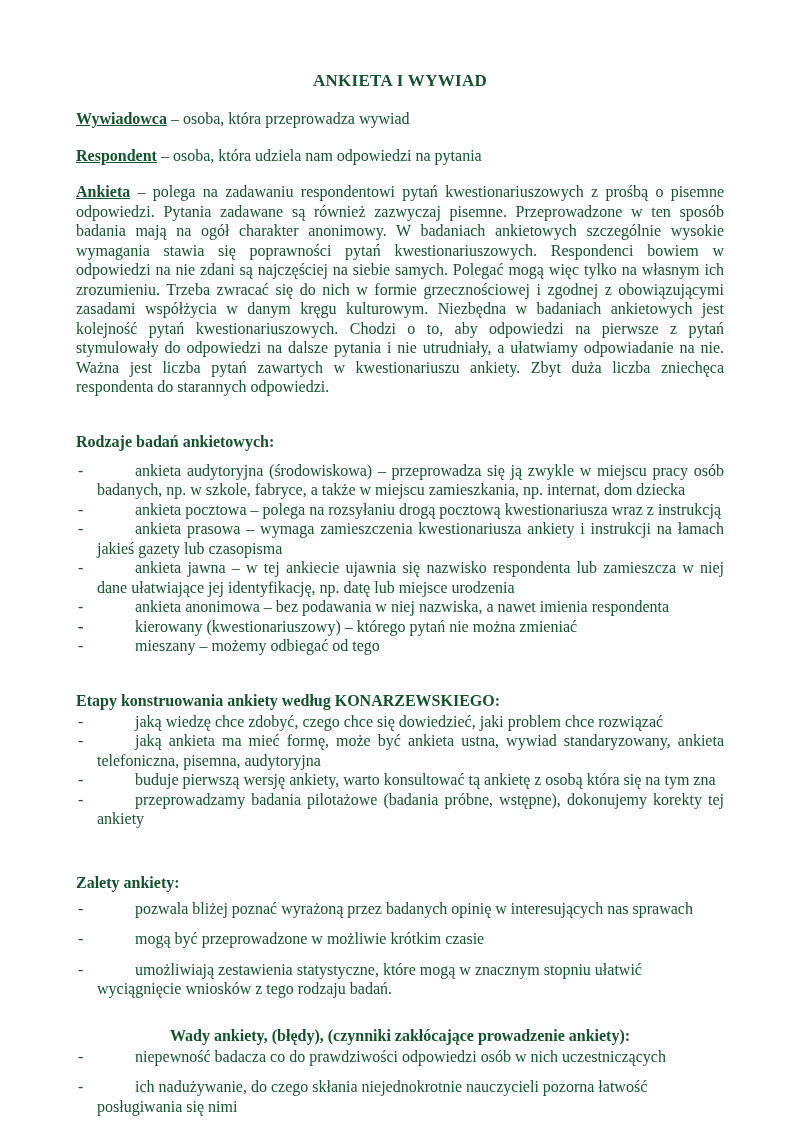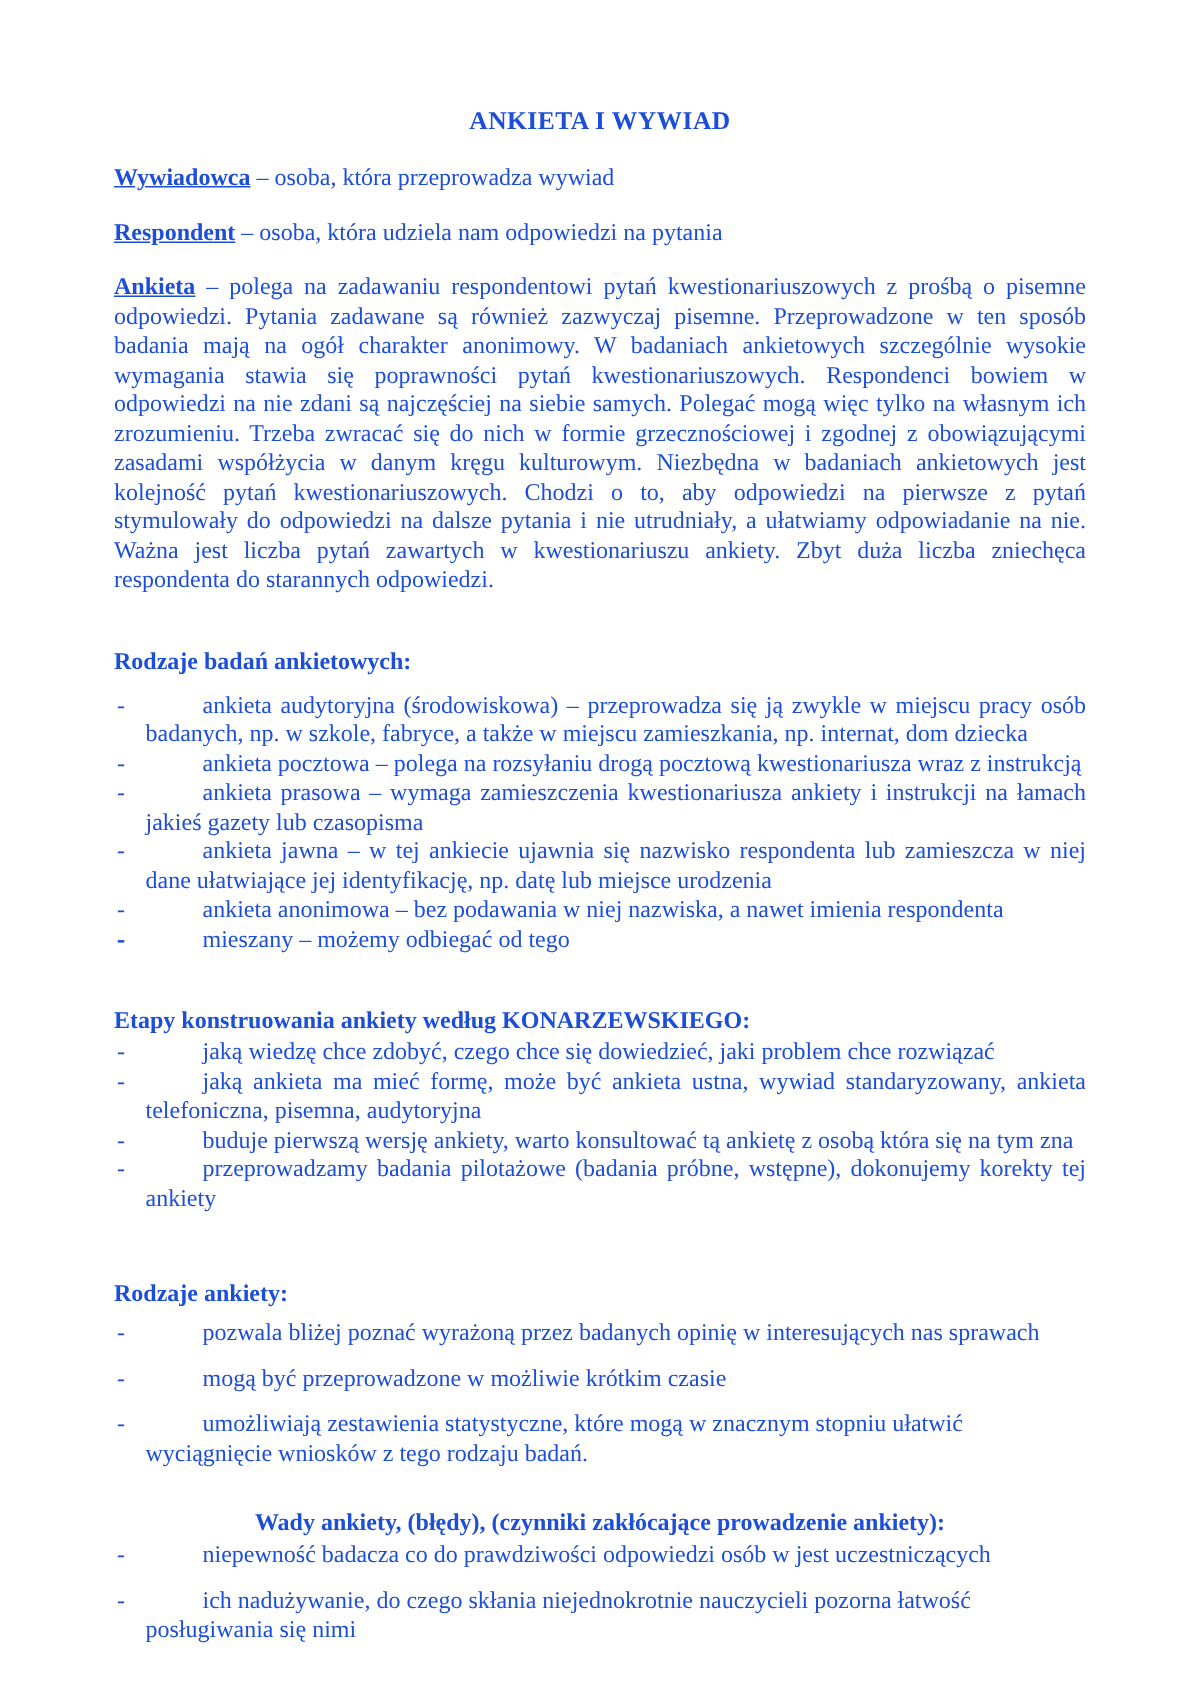--- a/index.html
+++ b/index.html
@@ -6,21 +6,21 @@
     margin: 0;
     padding: 0;
     background: #ffffff;
   }
   .page {
     position: relative;
     width: 800px;
     height: 1131px;
     margin: 0 auto;
     background: #ffffff;
-    color: #1d4ed8;
+    color: #14532d;
     font-family: "Liberation Serif", "DejaVu Serif", serif;
     font-size: 16px;
     line-height: 19.5px;
     box-sizing: border-box;
     padding: 71px 76px 40px 76px;
     overflow: hidden;
   }
   h1.doc-title {
     font-size: 17px;
     line-height: 20px;
@@ -91,45 +91,45 @@
 
   <section class="sec-rodzaje">
     <h2 class="sec-heading">Rodzaje badań ankietowych:</h2>
     <ul class="dash-list justified">
       <li><span class="marker">-</span><span>ankieta audytoryjna (środowiskowa) – przeprowadza się ją zwykle w miejscu pracy osób badanych, np. w szkole, fabryce, a także w miejscu zamieszkania, np. internat, dom dziecka</span></li>
       <li><span class="marker">-</span><span>ankieta pocztowa – polega na rozsyłaniu drogą pocztową kwestionariusza wraz z instrukcją</span></li>
       <li><span class="marker">-</span><span>ankieta prasowa – wymaga zamieszczenia kwestionariusza ankiety i instrukcji na łamach jakieś gazety lub czasopisma</span></li>
       <li><span class="marker">-</span><span>ankieta jawna – w tej ankiecie ujawnia się nazwisko respondenta lub zamieszcza w niej dane ułatwiające jej identyfikację, np. datę lub miejsce urodzenia</span></li>
       <li><span class="marker">-</span><span>ankieta anonimowa – bez podawania w niej nazwiska, a nawet imienia respondenta</span></li>
       <li><span class="marker">-</span></li>
-      <li><span class="marker">-</span></li>
+      <li><span class="marker">-</span><span>kierowany (kwestionariuszowy) – którego pytań nie można zmieniać</span></li>
       <li><span class="marker">-</span><span>mieszany – możemy odbiegać od tego</span></li>
     </ul>
   </section>
 
   <section class="sec-etapy">
     <h2 class="sec-heading">Etapy konstruowania ankiety według KONARZEWSKIEGO:</h2>
     <ul class="dash-list justified">
       <li><span class="marker">-</span><span>jaką wiedzę chce zdobyć, czego chce się dowiedzieć, jaki problem chce rozwiązać</span></li>
       <li><span class="marker">-</span><span>jaką ankieta ma mieć formę, może być ankieta ustna, wywiad standaryzowany, ankieta telefoniczna, pisemna, audytoryjna</span></li>
       <li><span class="marker">-</span><span>buduje pierwszą wersję ankiety, warto konsultować tą ankietę z osobą która się na tym zna</span></li>
       <li><span class="marker">-</span><span>przeprowadzamy badania pilotażowe (badania próbne, wstępne), dokonujemy korekty tej ankiety</span></li>
     </ul>
   </section>
 
   <section class="sec-zalety">
-    <h2 class="sec-heading">Rodzaje ankiety:</h2>
+    <h2 class="sec-heading">Zalety ankiety:</h2>
     <ul class="dash-list spaced">
       <li><span class="marker">-</span><span>pozwala bliżej poznać wyrażoną przez badanych opinię w interesujących nas sprawach</span></li>
       <li><span class="marker">-</span><span>mogą być przeprowadzone w możliwie krótkim czasie</span></li>
       <li><span class="marker">-</span><span>umożliwiają zestawienia statystyczne, które mogą w znacznym stopniu ułatwić wyciągnięcie wniosków z tego rodzaju badań.</span></li>
     </ul>
   </section>
 
   <section class="sec-wady">
     <h2 class="sec-heading">Wady ankiety, (błędy), (czynniki zakłócające prowadzenie ankiety):</h2>
     <ul class="dash-list spaced">
-      <li><span class="marker">-</span><span>niepewność badacza co do prawdziwości odpowiedzi osób w jest uczestniczących</span></li>
+      <li><span class="marker">-</span><span>niepewność badacza co do prawdziwości odpowiedzi osób w nich uczestniczących</span></li>
       <li><span class="marker">-</span><span>ich nadużywanie, do czego skłania niejednokrotnie nauczycieli pozorna łatwość posługiwania się nimi</span></li>
     </ul>
   </section>
 
 </div>
 
 </body></html>

